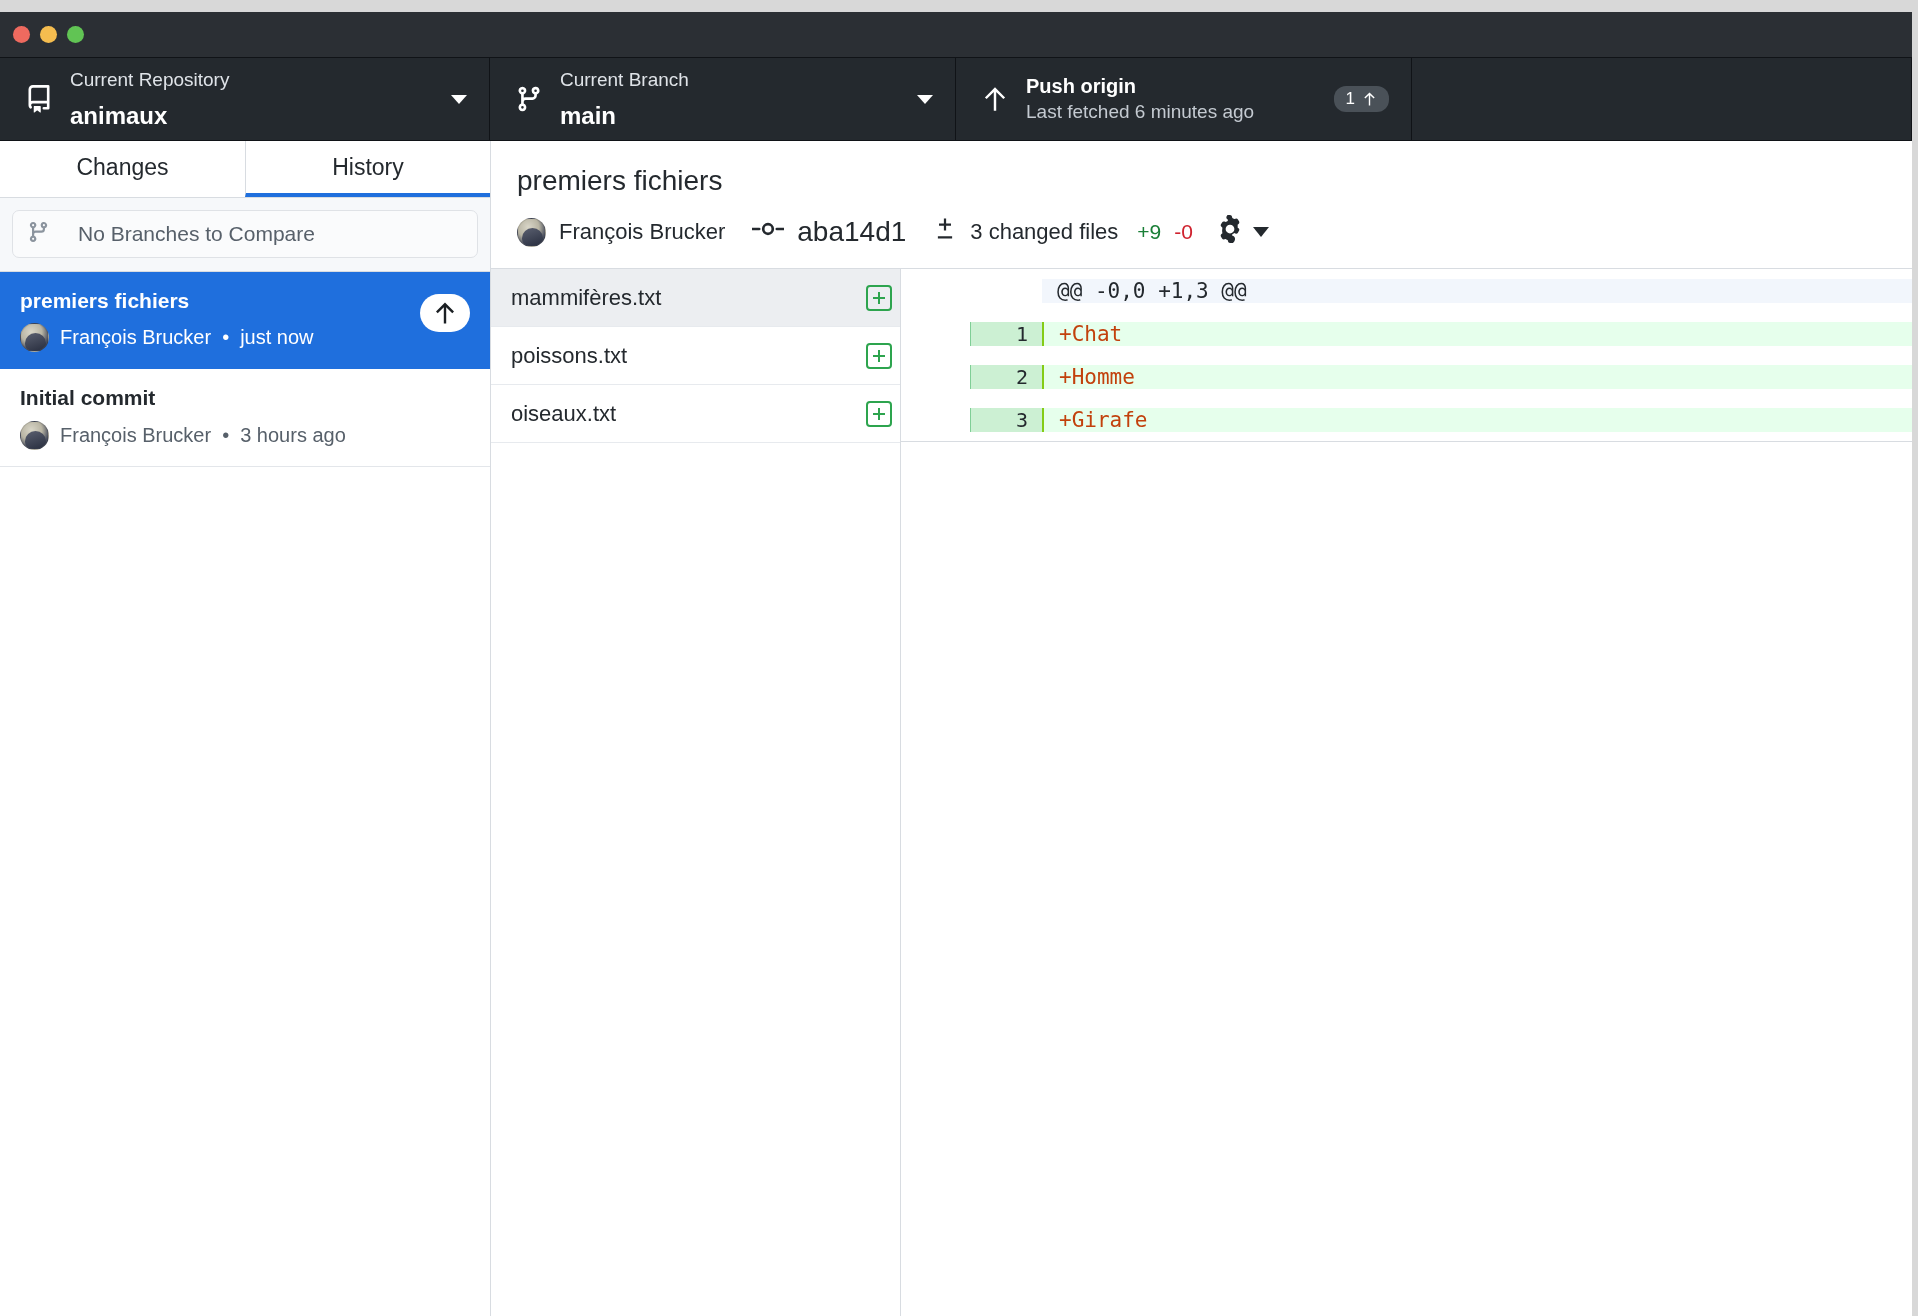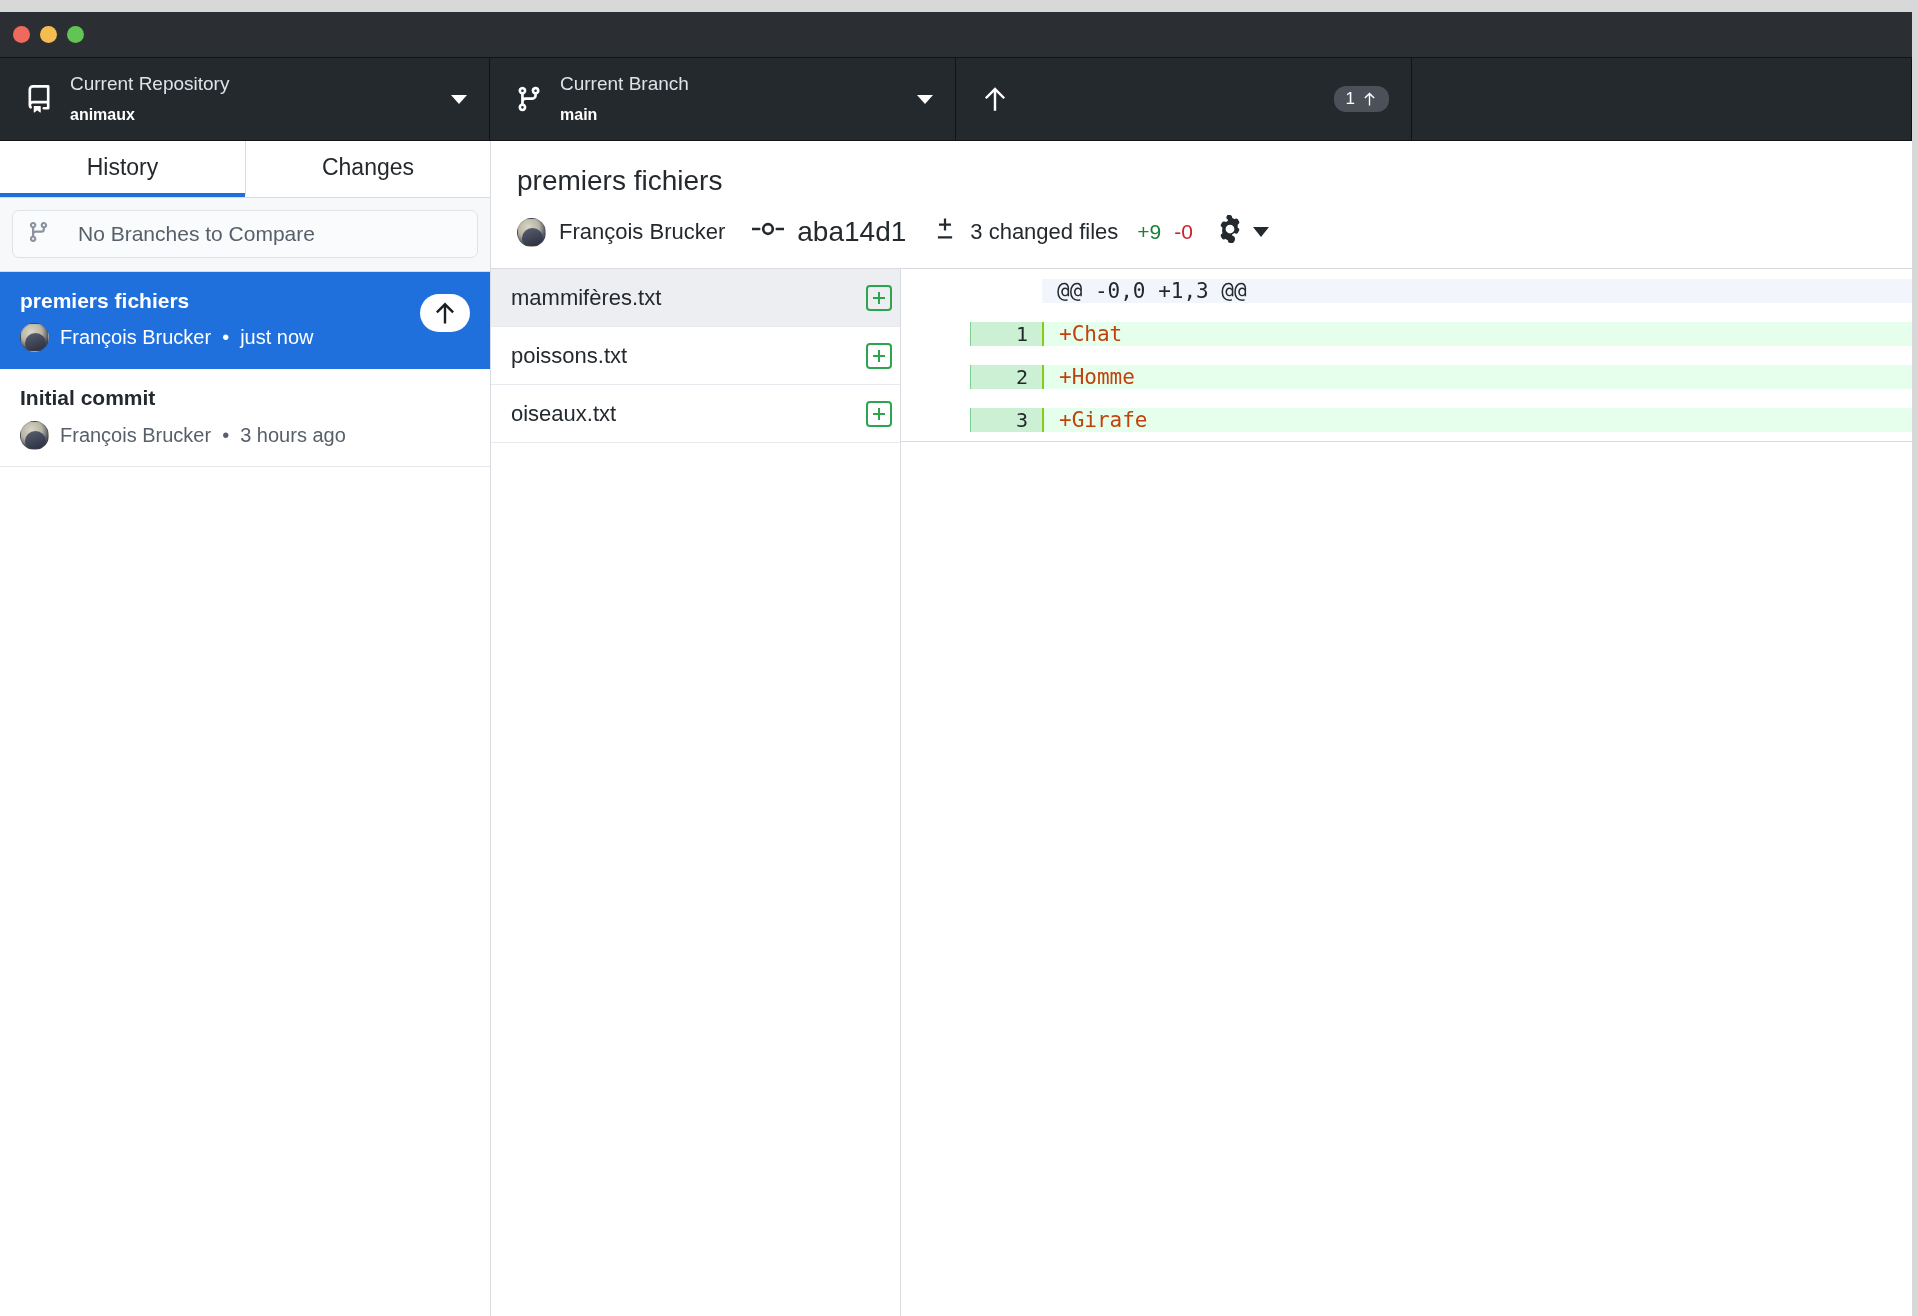--- a/index.html
+++ b/index.html
@@ -46,21 +46,21 @@
     color: #ffffff;
     position: relative;
   }
   .tb-repo { width: 490px; }
   .tb-branch { width: 466px; }
   .tb-push { width: 456px; }
   .tb-rest { flex: 1 1 auto; }
   .tb-icon { width: 34px; flex: 0 0 34px; display: flex; align-items: center; justify-content: center; margin-right: 14px; }
   .tb-text { display: flex; flex-direction: column; justify-content: center; gap: 3px; flex: 1 1 auto; min-width: 0; }
   .tb-label { font-size: 19px; color: #dfe3e8; line-height: 1.15; white-space: nowrap; }
-  .tb-value { font-size: 16px; font-weight: bold; color: #ffffff; line-height: 1.15; white-space: nowrap; margin-top: 8px; }
+  .tb-value { font-size: 24px; font-weight: bold; color: #ffffff; line-height: 1.15; white-space: nowrap; margin-top: 8px; }
   .tb-label.strong { font-size: 20px; font-weight: bold; color: #fff; }
   .tb-sub { font-size: 19px; color: #c4cad1; line-height: 1.15; white-space: nowrap; }
   .caret-down {
     width: 0; height: 0;
     border-left: 8px solid transparent;
     border-right: 8px solid transparent;
     border-top: 9px solid #ffffff;
     margin-left: 10px;
   }
   .ahead-badge {
@@ -244,41 +244,45 @@
       </span>
       <span class="caret-down"></span>
     </div>
 
     <div class="tb-item tb-push">
       <span class="tb-icon">
         <svg width="26" height="30" viewBox="0 0 16 16" fill="#ffffff" aria-hidden="true">
           <path d="M8 0.75 1.8 7l1.06 1.06L7.25 3.66V15.25h1.5V3.66l4.39 4.4L14.2 7Z"></path>
         </svg>
       </span>
+      <span class="tb-text">
+        <span class="tb-label strong">Push origin</span>
+        <span class="tb-sub">Last fetched 6 minutes ago</span>
+      </span>
       <span class="ahead-badge">
         <span>1</span>
         <svg width="15" height="16" viewBox="0 0 16 16" fill="#ffffff" aria-hidden="true">
           <path d="M8 1 2.5 6.5l1.06 1.06L7.25 3.87V15h1.5V3.87l3.69 3.69L13.5 6.5Z"></path>
         </svg>
       </span>
     </div>
 
     <div class="tb-item tb-rest"></div>
   </div>
 
   <div class="body">
 
     <div class="sidebar">
 
       <div class="tabs">
+        <div class="tab">
+          <span>Changes</span>
+        </div>
         <div class="tab active">
           <span>History</span>
-        </div>
-        <div class="tab">
-          <span>Changes</span>
         </div>
       </div>
 
       <div class="compare-wrap">
         <div class="compare-field">
           <span>
             <svg width="23" height="24" viewBox="0 0 16 16" fill="#8b949e" aria-hidden="true">
               <path d="M9.5 3.25a2.25 2.25 0 1 1 3 2.122V6A2.5 2.5 0 0 1 10 8.5H6a1 1 0 0 0-1 1v1.128a2.251 2.251 0 1 1-1.5 0V5.372a2.25 2.25 0 1 1 1.5 0v1.836A2.492 2.492 0 0 1 6 7h4a1 1 0 0 0 1-1v-.628A2.25 2.25 0 0 1 9.5 3.25Zm-6 0a.75.75 0 1 0 1.5 0 .75.75 0 0 0-1.5 0Zm8.25-.75a.75.75 0 1 0 0 1.5.75.75 0 0 0 0-1.5ZM4.25 12a.75.75 0 1 0 0 1.5.75.75 0 0 0 0-1.5Z"></path>
             </svg>
           </span>

